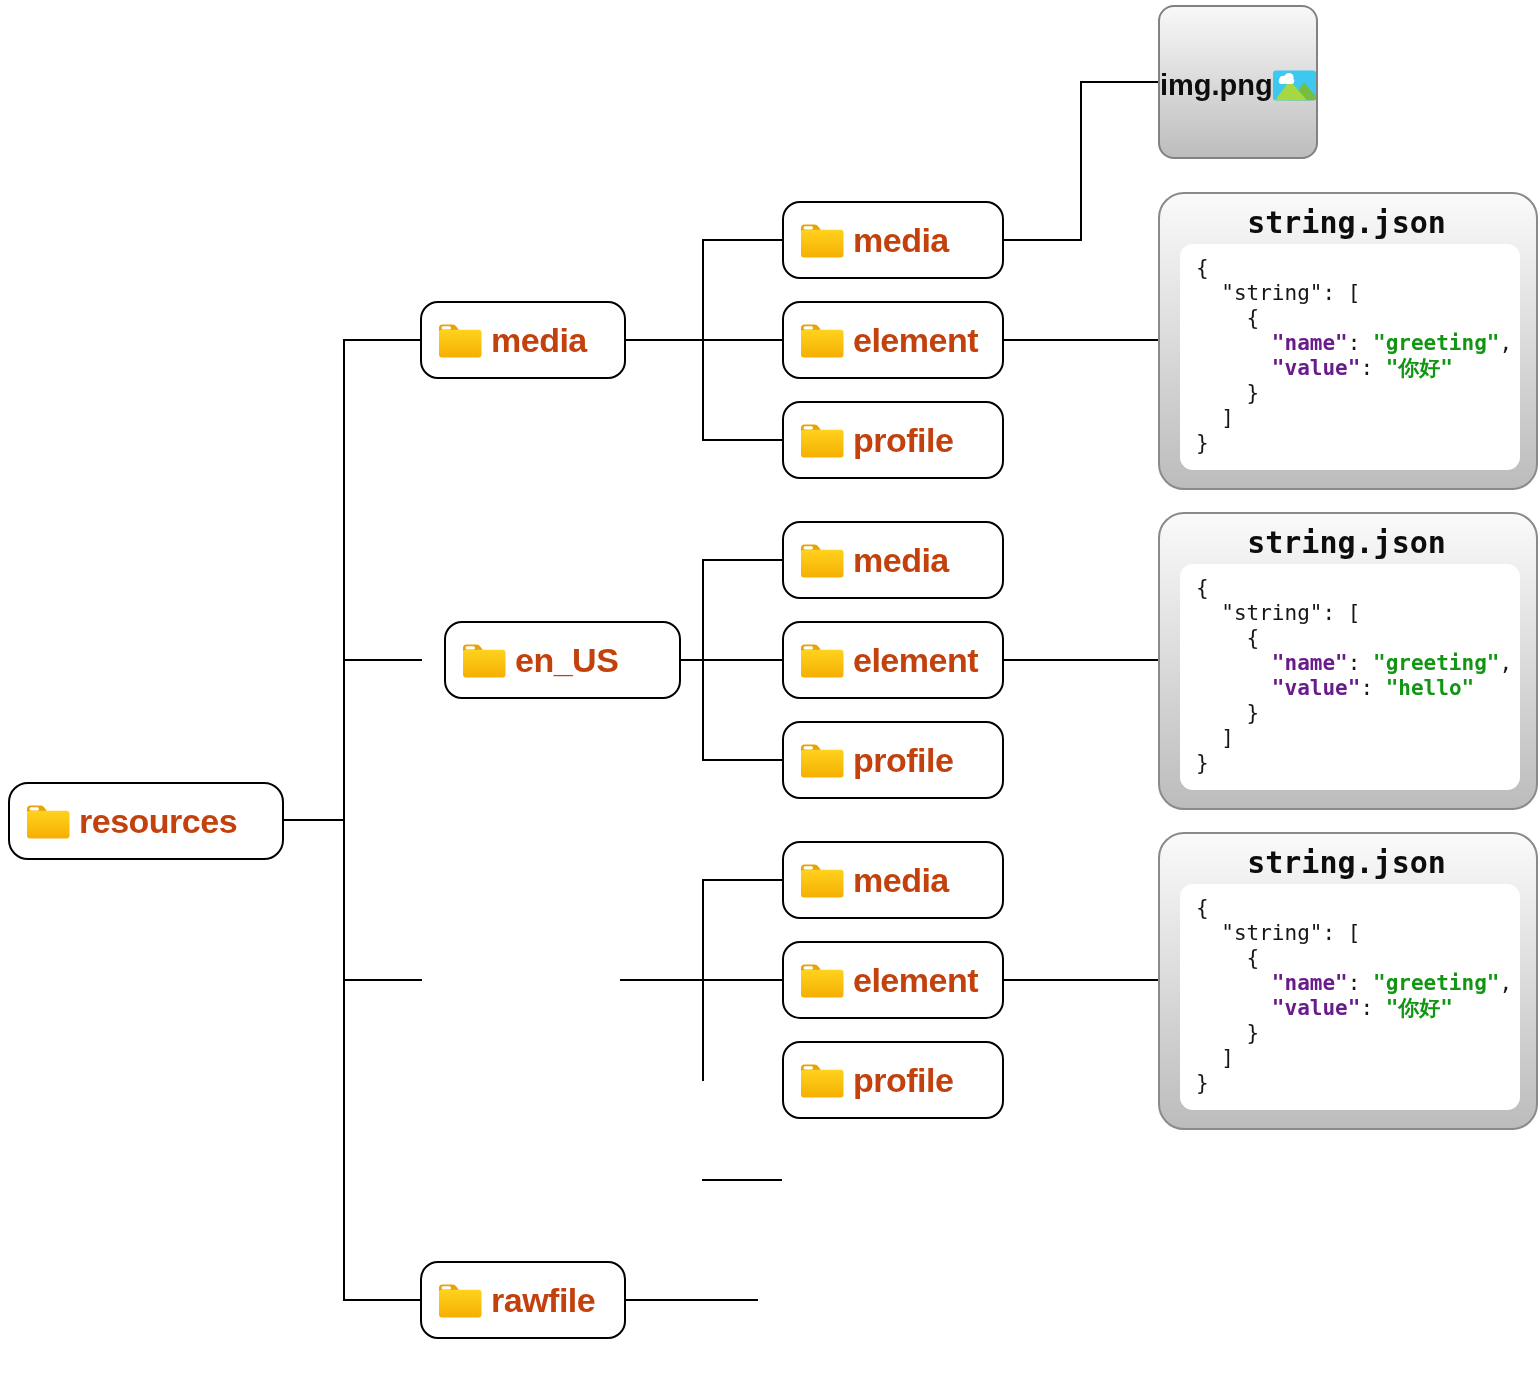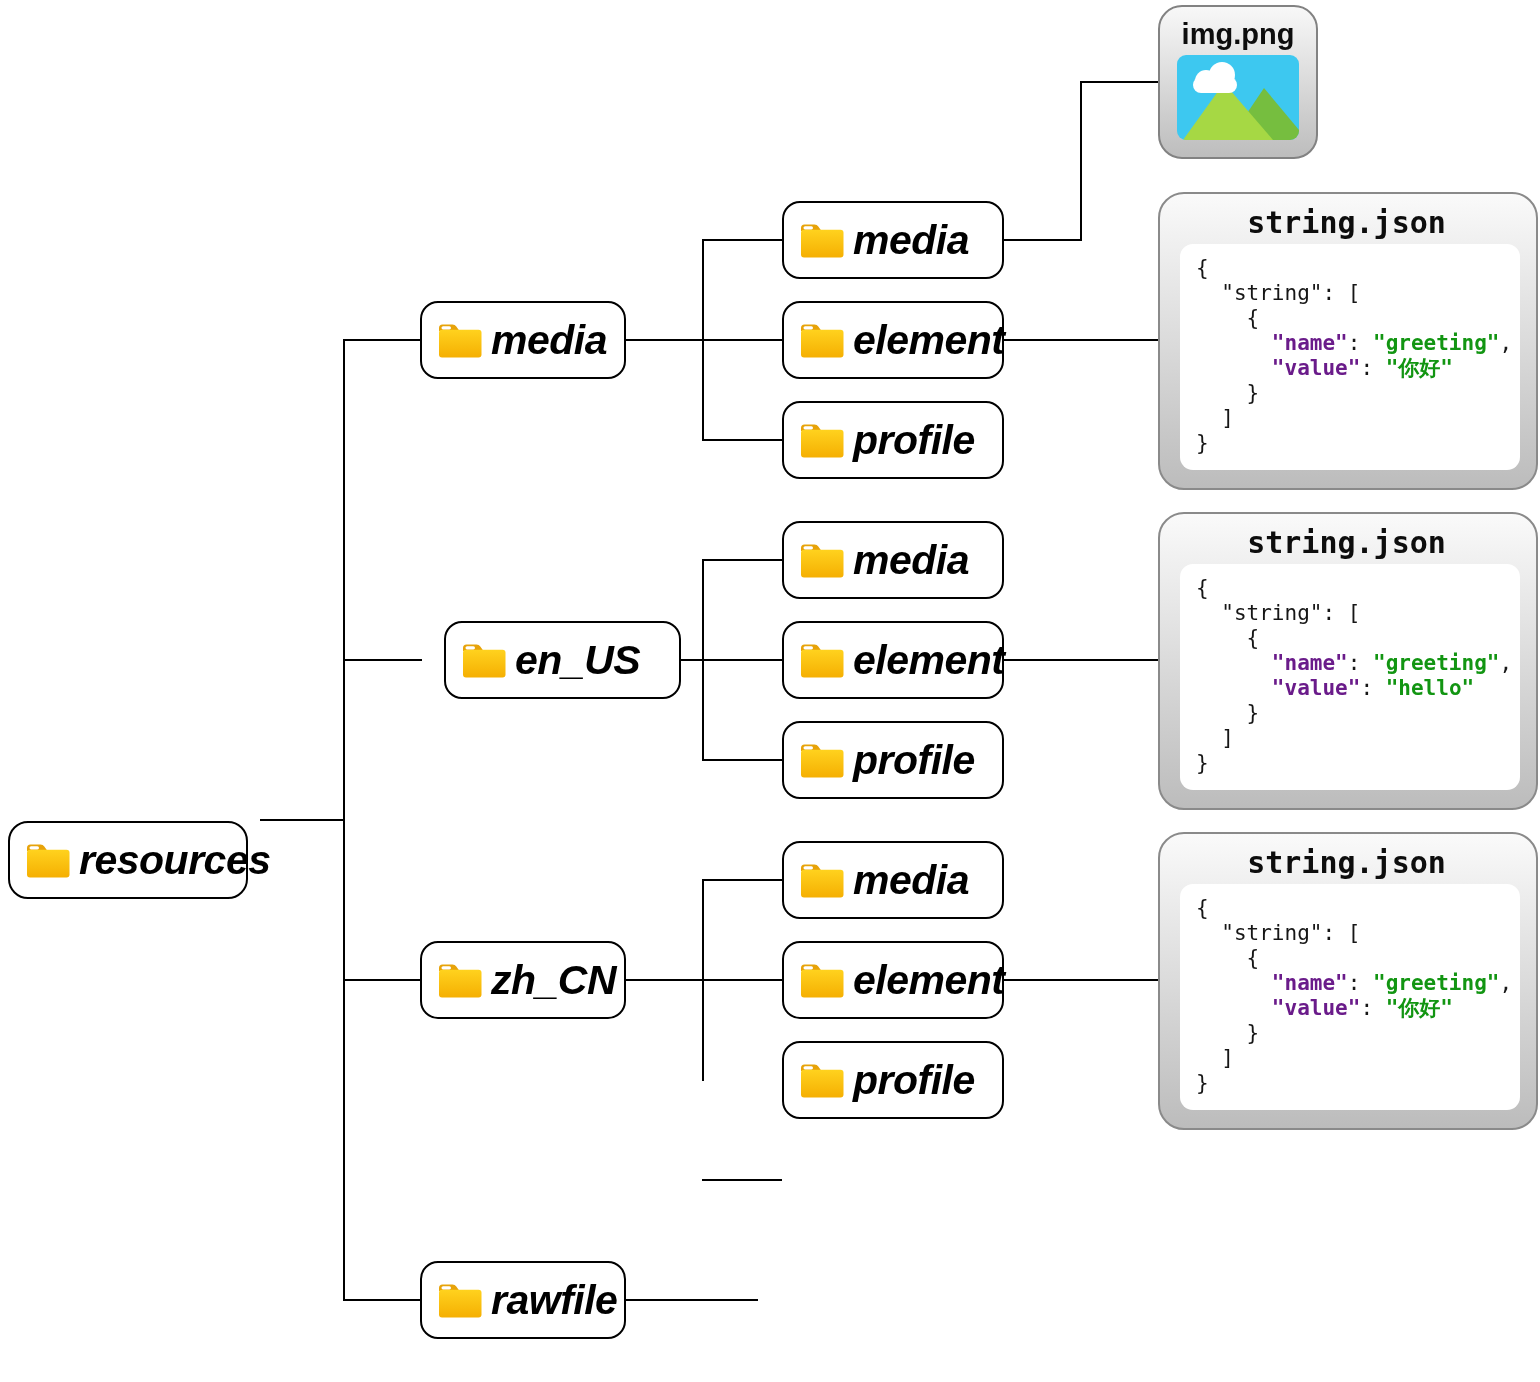--- a/index.html
+++ b/index.html
@@ -9,25 +9,25 @@
   }
   html,body{margin:0;padding:0;background:#fff;}
   .canvas{position:relative;width:1540px;height:1382px;background:#fff;overflow:hidden;
           font-family:"Liberation Sans",sans-serif;}
   
   .cline{position:absolute;background:var(--line-color);}
   
   .node{position:absolute;height:78px;background:#fff;border:2.5px solid #000;border-radius:18px;
         box-sizing:border-box;display:flex;align-items:center;padding-left:15px;gap:8px;}
   .node.root{border-radius:20px;}
-  .node .label{font-weight:700;font-size:41px;color:#000000;letter-spacing:-0.5px;white-space:nowrap;font-style:italic;}
+  .node .label{font-weight:700;font-size:34px;color:#c2410c;letter-spacing:-0.5px;white-space:nowrap;}
   .folder{width:46px;height:38px;flex:0 0 auto;}
   
-  .img-card{position:absolute;box-sizing:border-box;border:2.5px solid #828282;border-radius:24px;
-            background:linear-gradient(#f8f8f8,#bdbdbd);display:flex;flex-direction:column;
+  .img-card{position:absolute;box-sizing:border-box;border:2.5px solid #828282;border-radius:16px;
+            background:linear-gradient(#f8f8f8,#bdbdbd);display:flex;
             align-items:center;padding-top:6px;}
   .img-card .ftitle{font-weight:700;font-size:29px;color:#0d0d0d;line-height:42px;height:42px;}
   .thumb{width:122px;height:85px;display:block;}
   
   .code-card{position:absolute;width:380px;height:298px;box-sizing:border-box;
              border:2px solid #8a8a8a;border-radius:26px;background:linear-gradient(#fafafa,#bcbcbc);
              padding:8px 23px 18px 20px;}
   .code-title{height:42px;line-height:42px;text-align:center;font-family:"DejaVu Sans Mono",monospace;
               font-weight:700;font-size:30px;color:#0d0d0d;}
   .code-panel{width:340px;height:226px;box-sizing:border-box;background:#fff;border-radius:13px;
@@ -103,44 +103,38 @@
 
   <div class="cline" style="left:620px;top:1299px;width:138px;height:2px"></div>
 
   <div class="cline" style="left:1002px;top:239px;width:80px;height:2px"></div>
   <div class="cline" style="left:1080px;top:81px;width:2px;height:160px"></div>
   <div class="cline" style="left:1080px;top:81px;width:80px;height:2px"></div>
   <div class="cline" style="left:1002px;top:339px;width:158px;height:2px"></div>
   <div class="cline" style="left:1002px;top:659px;width:158px;height:2px"></div>
   <div class="cline" style="left:1002px;top:979px;width:158px;height:2px"></div>
 
-  <div class="node root" style="left:8px;top:821px;width:240px">
+  <div class="node root" style="left:8px;top:782px;width:276px">
     <svg class="folder">
         <use href="#folderSym"></use>
       </svg>
     <span class="label">resources</span>
   </div>
 
   <div class="node" style="left:420px;top:301px;width:206px">
     <svg class="folder">
         <use href="#folderSym"></use>
       </svg>
     <span class="label">media</span>
   </div>
   <div class="node" style="left:444px;top:621px;width:237px">
     <svg class="folder">
         <use href="#folderSym"></use>
       </svg>
     <span class="label">en_US</span>
-  </div>
-  <div class="node" style="left:420px;top:941px;width:206px">
-    <svg class="folder">
-        <use href="#folderSym"></use>
-      </svg>
-    <span class="label">zh_CN</span>
   </div>
   <div class="node" style="left:420px;top:1261px;width:206px">
     <svg class="folder">
         <use href="#folderSym"></use>
       </svg>
     <span class="label">rawfile</span>
   </div>
 
   <div class="node" style="left:782px;top:201px;width:222px">
     <svg class="folder">

